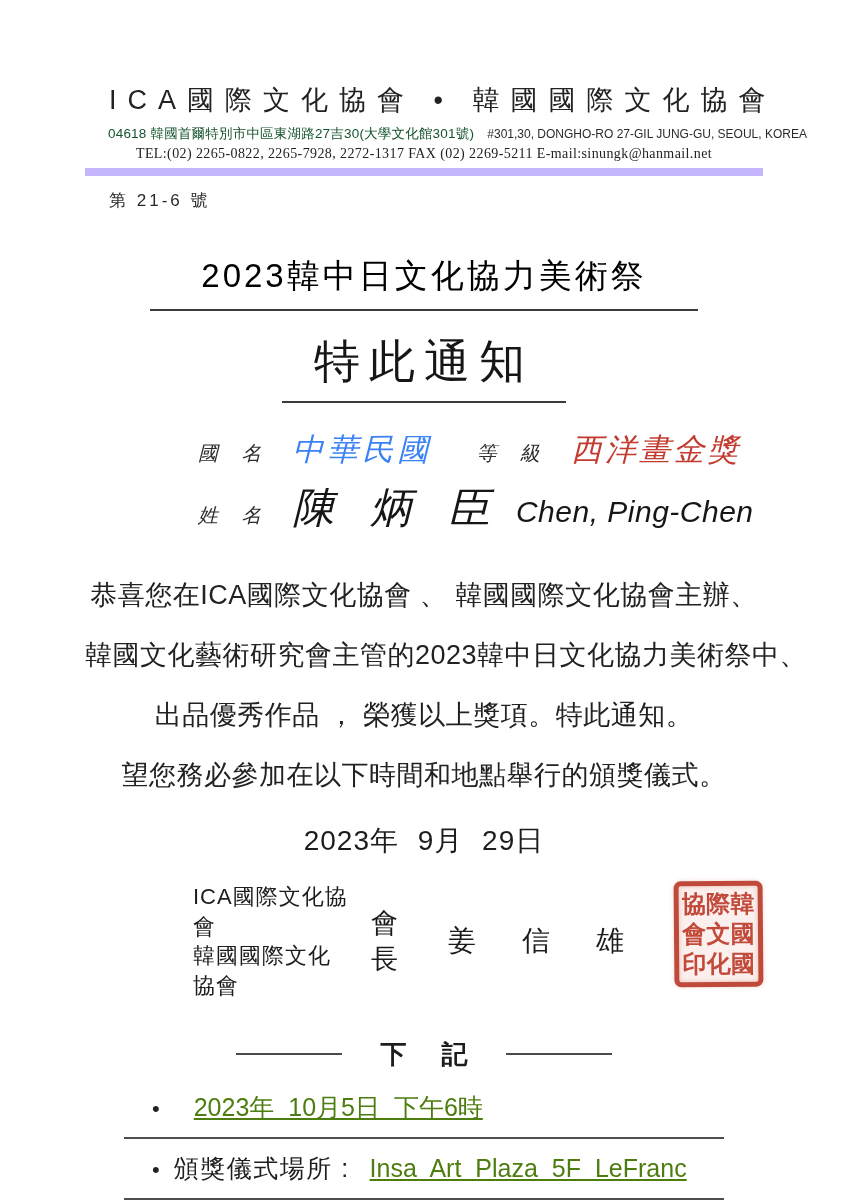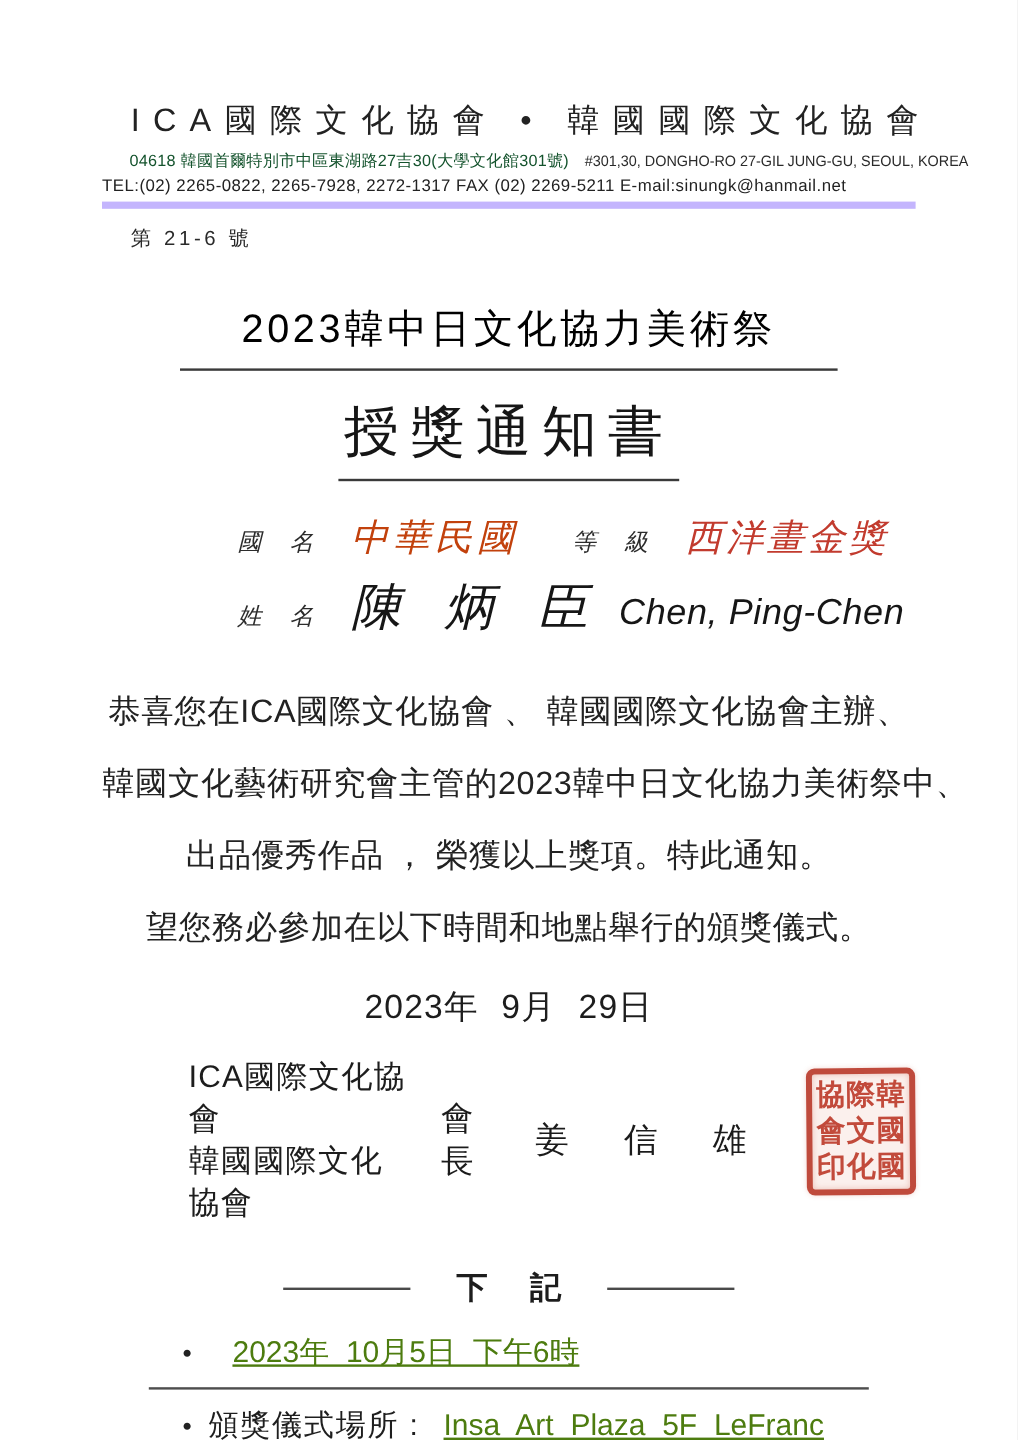--- a/index.html
+++ b/index.html
@@ -10,46 +10,46 @@
     height: 1200px;
     margin: 0 auto;
     background: #ffffff;
     font-family: "Liberation Sans", sans-serif;
     color: #1f1f1f;
     overflow: hidden;
     padding: 82px 85px 0 85px;
   }
 
   
-  .letterhead { width: 100%; }
+  .letterhead { width: 100%; text-align: center; }
   .org-title {
     font-size: 27px;
     letter-spacing: 11px;
     white-space: nowrap;
     padding-left: 24px;
     color: #222;
     font-weight: 500;
   }
   .address-row {
     display: flex;
     justify-content: space-between;
     align-items: baseline;
     margin-top: 7px;
     white-space: nowrap;
   }
   .address-local { font-size: 13.5px; color: #14532d; letter-spacing: 0.2px; margin-left: 23px; }
   .address-en { font-size: 12.5px; color: #2a2a2a; transform: scaleX(0.96); transform-origin: right; }
   .contact-line {
     margin-top: 3px;
-    font-family: Liberation Sans, sans-serif;
+    font-family: Liberation Serif, serif;
     font-size: 14px;
     letter-spacing: 0.4px;
     white-space: nowrap;
     color: #222;
-    border-bottom: 6px solid #c4b5fd;
+    border-bottom: 8px solid #c4b5fd;
     padding-bottom: 6px;
   }
 
   
   .doc-number {
     margin-top: 13px;
     padding-left: 24px;
     font-size: 17px;
     letter-spacing: 3px;
     color: #2a2a2a;
@@ -87,21 +87,21 @@
   
   .recipient { margin-top: 26px; padding-left: 113px; font-style: italic; }
   .recip-row { display: flex; align-items: baseline; white-space: nowrap; }
   .recip-row + .recip-row { margin-top: 9px; }
   .recip-label {
     font-size: 20px;
     letter-spacing: 9px;
     color: #2c2c2c;
     margin-right: 22px;
   }
-  .recip-country { font-size: 31px; letter-spacing: 4px; color: #c2410c; }
+  .recip-country { font-size: 31px; letter-spacing: 4px; color: #3b82f6; }
   .recip-grade-label { margin-left: 44px; }
   .recip-grade { font-size: 31px; letter-spacing: 3px; color: #c23b2e; }
   .recip-name-cjk { font-size: 42px; letter-spacing: 12px; color: #161616; }
   .recip-name-latin { font-size: 30px; margin-left: 14px; letter-spacing: 0.5px; color: #161616; }
 
   
   .body-text { margin-top: 29px; }
   .body-line {
     text-align: center;
     font-size: 27px;
@@ -120,21 +120,21 @@
     letter-spacing: 1px;
   }
 
   
   .signature {
     margin-top: 22px;
     display: flex;
     align-items: center;
     padding-left: 72px;
   }
-  .sig-orgs { line-height: 1.35; font-size: 26px; letter-spacing: 1px; color: #1d1d1d; }
+  .sig-orgs { line-height: 1.35; font-size: 22px; letter-spacing: 1px; color: #1d1d1d; margin-left: 36px; }
   .sig-title { font-size: 27px; letter-spacing: 2px; margin-left: 22px; color: #1b1b1b; }
   .sig-name { display: flex; margin-left: 28px; }
   .sig-name span { font-size: 28px; color: #1b1b1b; margin-right: 46px; }
   .seal {
     width: 102px;
     height: 106px;
     margin-left: 4px;
     margin-top: -14px;
     border: 5px solid #bf4a3c;
     border-radius: 7px;
@@ -199,21 +199,21 @@
       <span class="address-local">04618 韓國首爾特別市中區東湖路27吉30(大學文化館301號)</span>
       <span class="address-en">#301,30, DONGHO-RO 27-GIL JUNG-GU, SEOUL, KOREA</span>
     </div>
     <div class="contact-line">TEL:(02) 2265-0822, 2265-7928, 2272-1317 FAX (02) 2269-5211 E-mail:sinungk@hanmail.net</div>
   </div>
 
   <div class="doc-number">第 21-6 號</div>
 
   <div class="event-title">2023韓中日文化協力美術祭</div>
   <div class="rule-1"></div>
-  <div class="doc-title">授獎通知書</div>
+  <div class="doc-title">特此通知</div>
   <div class="rule-2"></div>
 
   <div class="recipient">
     <div class="recip-row">
       <span class="recip-label">國 名</span>
       <span class="recip-country">中華民國</span>
       <span class="recip-label recip-grade-label">等 級</span>
       <span class="recip-grade">西洋畫金獎</span>
     </div>
     <div class="recip-row">

